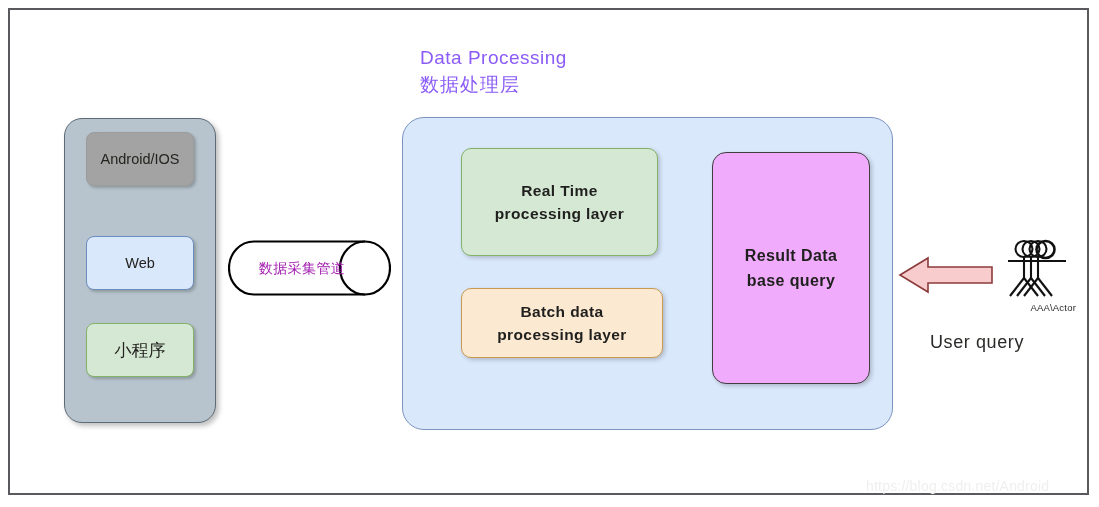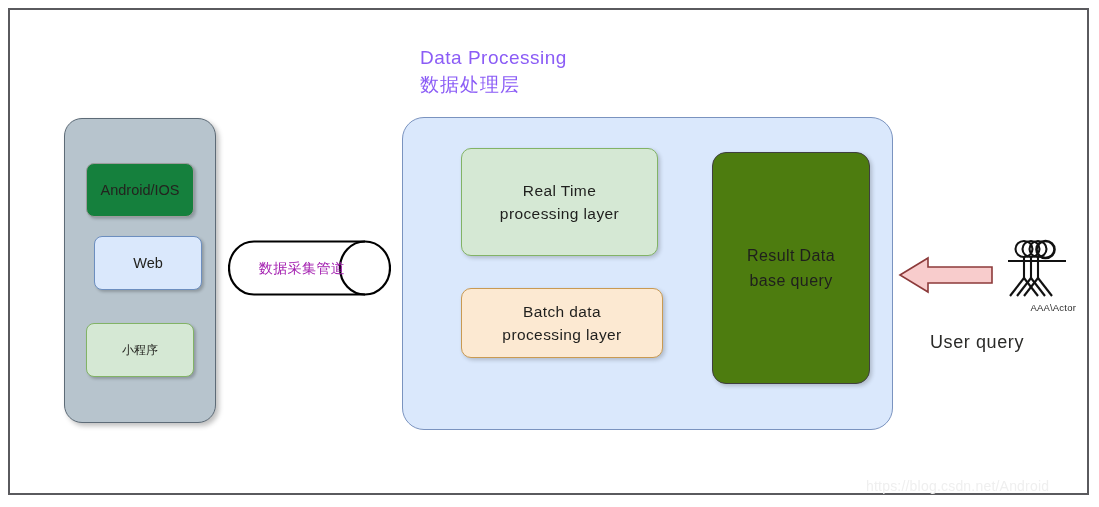--- a/index.html
+++ b/index.html
@@ -69,35 +69,34 @@
     border-radius: 8px;
     box-sizing: border-box;
     display: flex;
     align-items: center;
     justify-content: center;
     font-size: 14.5px;
     color: #23231f;
     box-shadow: 2px 2px 3px rgba(0,0,0,0.22);
   }
   .client-box.android {
-    top: 44px;
-    background: #15803d;
+    top: 13px;
+    background: #a3a3a3;
     border: 1.3px solid #9c9c9c;
   }
   .client-box.web {
     top: 117px;
     background: #dae8fc;
     border: 1.3px solid #6c8ebf;
-    margin-left: 8px;
   }
   .client-box.mini {
     top: 204px;
     background: #d5e8d4;
     border: 1.3px solid #82b366;
-    font-size: 12px;
+    font-size: 17px;
   }
 
   
   .pipeline {
     position: absolute;
     left: 228px;
     top: 240px;
     width: 163px;
     height: 57px;
   }
@@ -137,20 +136,21 @@
     display: flex;
     flex-direction: column;
     align-items: center;
     justify-content: center;
     text-align: center;
     color: #1f1f1d;
     font-size: 15.5px;
     line-height: 23px;
     letter-spacing: 0.4px;
     box-shadow: 2px 2px 4px rgba(0,0,0,0.2);
+    font-weight: bold;
   }
   .proc-box.realtime {
     left: 461px;
     top: 148px;
     width: 197px;
     height: 108px;
     background: #d5e8d4;
     border: 1.4px solid #82b366;
   }
   .proc-box.batch {
@@ -159,21 +159,21 @@
     width: 202px;
     height: 70px;
     background: #fce9d2;
     border: 1.4px solid #c99a52;
   }
   .proc-box.result {
     left: 712px;
     top: 152px;
     width: 158px;
     height: 232px;
-    background: #4d7c0f;
+    background: #f0abfc;
     border: 1.5px solid #3f3f3f;
     border-radius: 14px;
     font-size: 16px;
     line-height: 25px;
   }
 
   
   .arrow-wrap {
     position: absolute;
     left: 898px;

